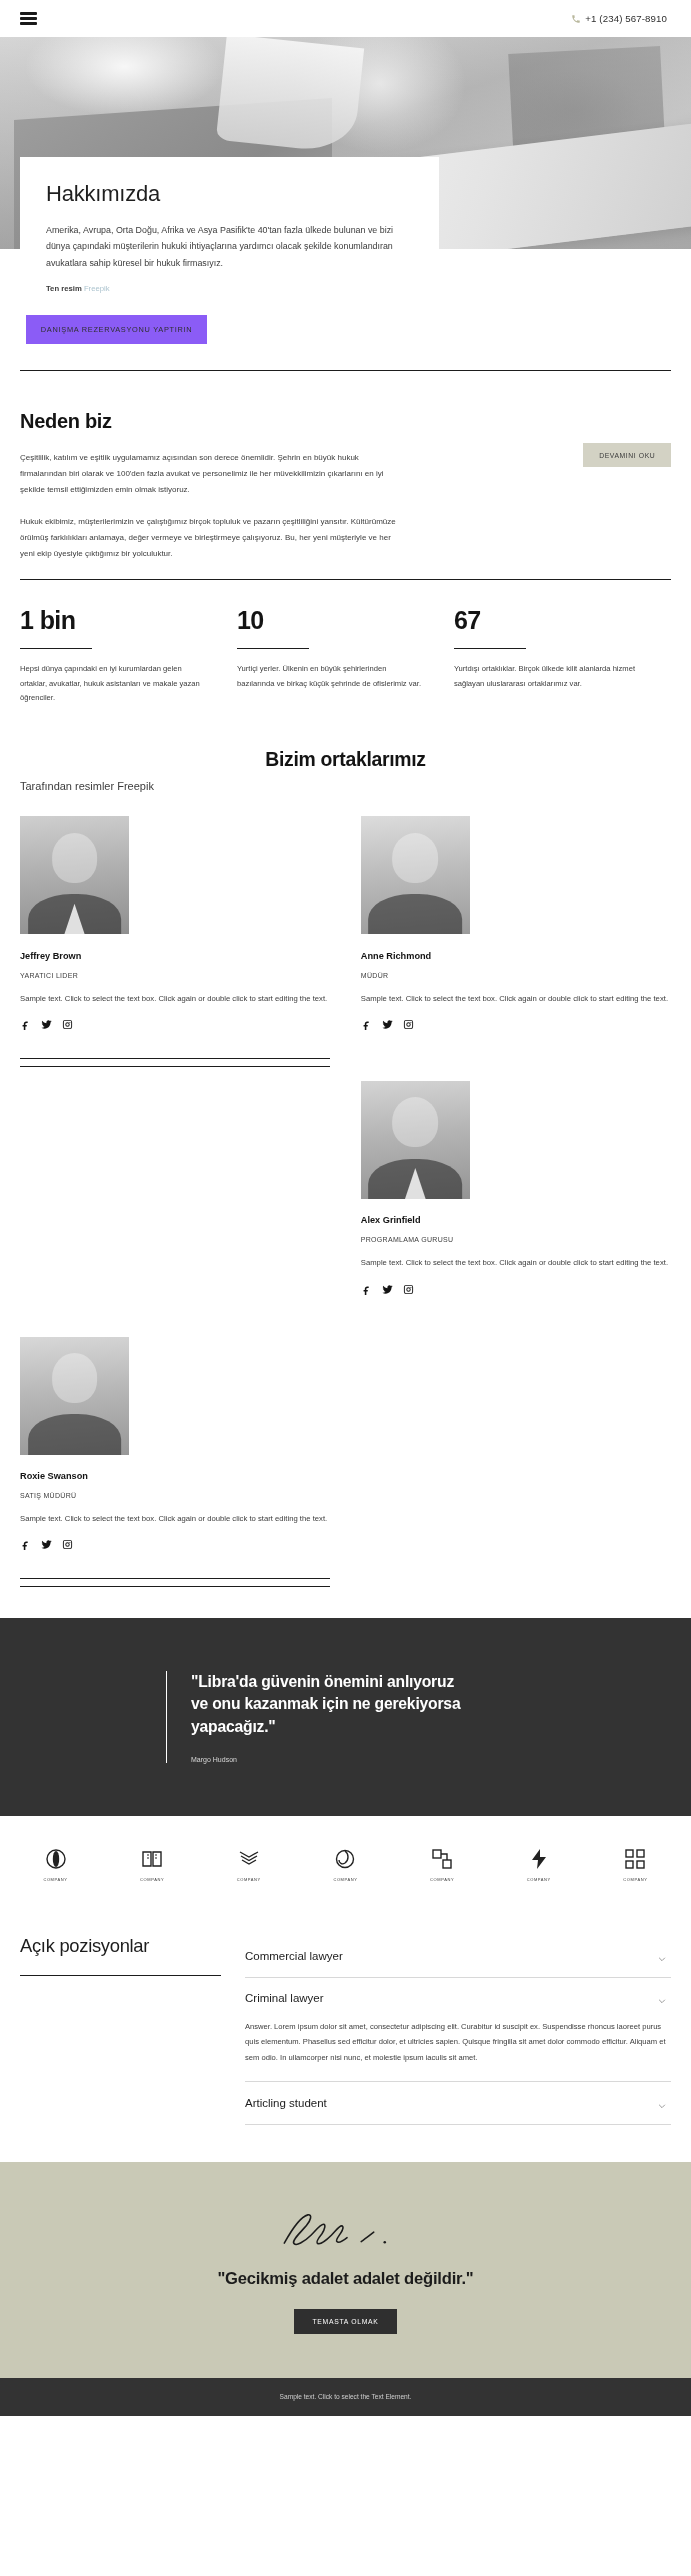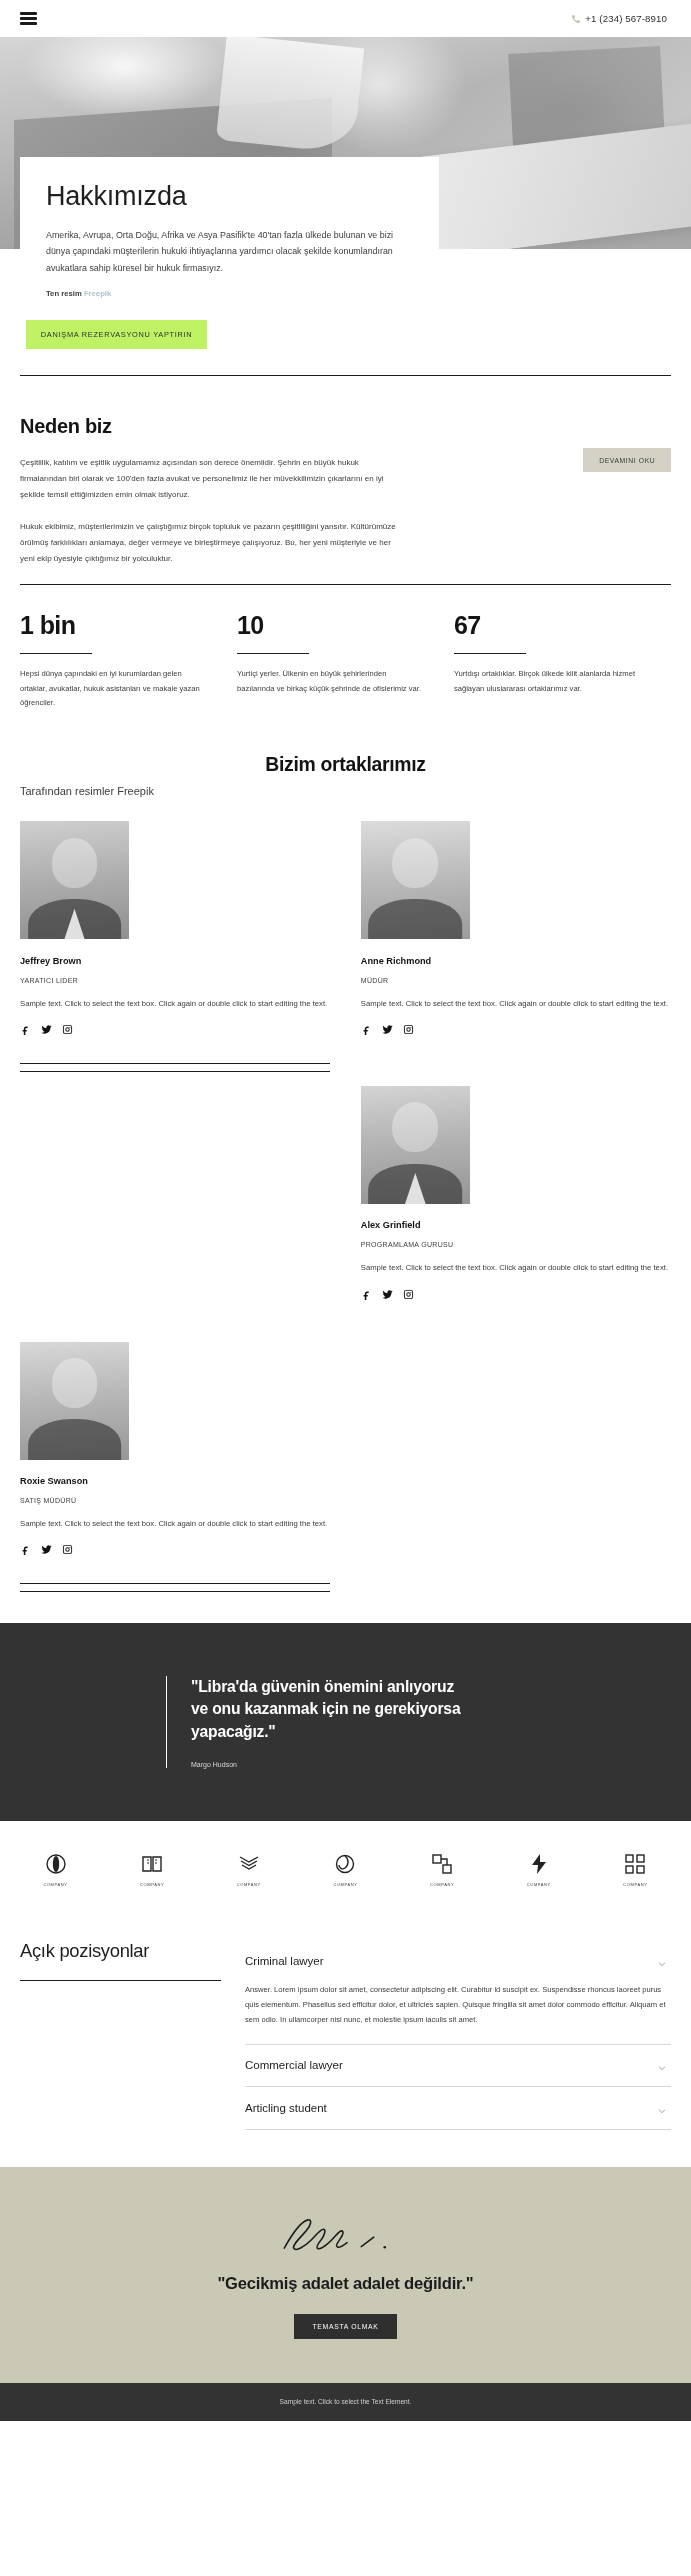--- a/index.html
+++ b/index.html
@@ -81,43 +81,43 @@
     margin: -92px 0 0 0;
     z-index: 5;
   }
   .about-card {
     background: #fff;
     width: 419px;
     margin-left: 20px;
     padding: 24px 26px 5.5px 26px;
   }
   .about-card h1 {
-    font-size: 27px;
+    font-size: 22px;
     font-weight: 400;
     letter-spacing: -0.2px;
     color: #1f1f1f;
     margin-bottom: 14.8px;
   }
   .about-card p.body {
     font-size: 8.9px;
     line-height: 1.85;
     color: #3c3c3c;
   }
   .credit {
     margin-top: 13px;
     font-size: 7.7px;
     font-weight: 700;
     color: #3c3c3c;
   }
-  .credit a { color: #adc4cf; text-decoration: none; font-weight: 700; }
+  .credit a { color: #adc4cf; text-decoration: none; font-weight: 400; }
 
   .about-actions { padding: 16.6px 0 0 26px; }
   .btn-primary {
     display: inline-block;
-    background: #bef264;
+    background: #8b5cf6;
     color: #2f2f2f;
     border: none;
     font-size: 7.4px;
     letter-spacing: 0.7px;
     padding: 10px 14.8px;
     cursor: pointer;
     font-family: inherit;
   }
   .rule-wide { border-top: 0.9px solid #1d1d1d; margin: 26px 20px 0 20px; }
 
@@ -575,39 +575,39 @@
 
   <section class="vac">
     <div class="vac-left">
       <h2>Açık pozisyonlar</h2>
       <div class="rule"></div>
     </div>
     <div class="vac-right">
 
       <div class="acc-item">
         <div class="acc-head">
+          <span class="acc-title">Commercial lawyer</span>
+          <span class="chev">
+            <svg viewBox="0 0 24 24">
+                <path d="M5 9l7 7 7-7"></path>
+              </svg>
+          </span>
+        </div>
+      </div>
+
+      <div class="acc-item">
+        <div class="acc-head">
           <span class="acc-title">Criminal lawyer</span>
           <span class="chev">
             <svg viewBox="0 0 24 24">
                 <path d="M5 9l7 7 7-7"></path>
               </svg>
           </span>
         </div>
         <div class="acc-body">Answer. Lorem ipsum dolor sit amet, consectetur adipiscing elit. Curabitur id suscipit ex. Suspendisse rhoncus laoreet purus quis elementum. Phasellus sed efficitur dolor, et ultricies sapien. Quisque fringilla sit amet dolor commodo efficitur. Aliquam et sem odio. In ullamcorper nisi nunc, et molestie ipsum iaculis sit amet.</div>
-      </div>
-
-      <div class="acc-item">
-        <div class="acc-head">
-          <span class="acc-title">Commercial lawyer</span>
-          <span class="chev">
-            <svg viewBox="0 0 24 24">
-                <path d="M5 9l7 7 7-7"></path>
-              </svg>
-          </span>
-        </div>
       </div>
 
       <div class="acc-item">
         <div class="acc-head">
           <span class="acc-title">Articling student</span>
           <span class="chev">
             <svg viewBox="0 0 24 24">
                 <path d="M5 9l7 7 7-7"></path>
               </svg>
           </span>

